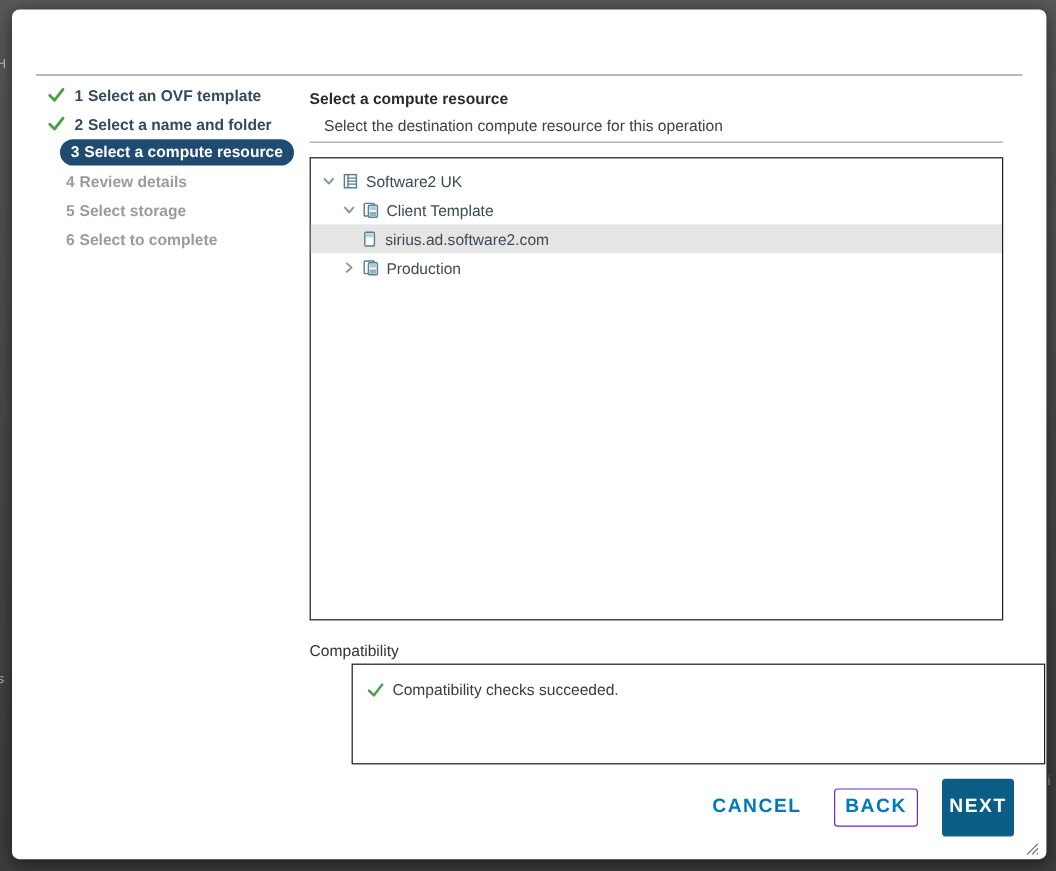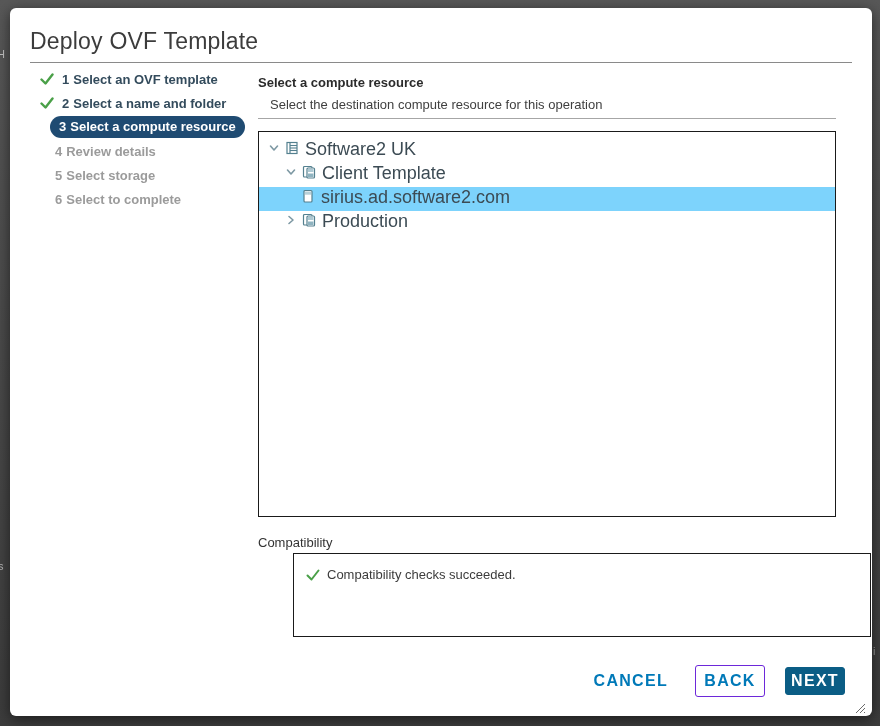--- a/index.html
+++ b/index.html
@@ -27,56 +27,55 @@
     padding:3px 9px 4px 9px;white-space:nowrap;}
   .num{margin-right:4px;}
 
   
   .panel-heading{position:absolute;left:248px;top:67px;font-size:13px;font-weight:bold;color:#2b2b2b;}
   .panel-subheading{position:absolute;left:260px;top:89px;font-size:13px;color:#404040;}
   .panel-rule{position:absolute;left:248px;top:110px;width:578px;height:1px;background:#a6a6a6;}
 
   .tree-box{position:absolute;left:248px;top:123px;width:578px;height:386px;background:#fff;
     border:1px solid #1a1a1a;box-sizing:border-box;padding-top:7px;}
-  .tree-row{height:24px;display:flex;align-items:flex-start;font-size:18px;color:#3c4b54;cursor:default;}
+  .tree-row{height:24px;display:flex;align-items:center;font-size:13px;color:#3c4b54;cursor:default;}
   .tree-row.lvl0{padding-left:8px;}
   .tree-row.lvl1{padding-left:25px;}
   .tree-row.lvl2{padding-left:42px;}
-  .tree-row.selected{background:#7dd3fc;}
+  .tree-row.selected{background:#e5e5e5;}
   .twisty{width:14px;height:14px;margin-right:4px;flex:0 0 14px;}
   .ticon{width:14px;height:14px;margin-right:6px;flex:0 0 14px;}
   .tlabel{white-space:nowrap;}
 
   .compat-label{position:absolute;left:248px;top:527px;font-size:13px;color:#333333;}
   .compat-box{position:absolute;left:248px;top:545px;width:578px;height:84px;background:#fff;
     border:1px solid #1a1a1a;box-sizing:border-box;margin-left:35px;}
   .compat-row{display:flex;align-items:center;padding:13px 0 0 12px;font-size:13px;color:#3c3c3c;}
   .compat-row .check{width:14px;height:14px;margin-right:7px;}
 
   
   .footer{position:absolute;right:27px;bottom:19px;display:flex;align-items:center;}
   .btn{font-size:16px;letter-spacing:1.3px;font-weight:600;border-radius:3px;cursor:pointer;
     display:flex;align-items:center;justify-content:center;box-sizing:border-box;}
   .btn-cancel{color:#0079b8;background:none;border:none;margin-right:27px;padding:0;height:32px;}
   .btn-back{width:70px;height:32px;background:#ffffff;border:1px solid #6d28d9;color:#0079b8;margin-right:20px;}
-  .btn-next{width:60px;height:28px;background:#0b5d85;border:1px solid #0b5d85;color:#ffffff;}
+  .btn-next{width:60px;height:48px;background:#0b5d85;border:1px solid #0b5d85;color:#ffffff;}
 
   .resize-handle{position:absolute;right:6px;bottom:4px;width:12px;height:12px;cursor:nwse-resize;}
 </style>
 </head>
 <body>
 
 <div class="backdrop">
   <span class="bg-frag f1">H</span>
   <span class="bg-frag f2">s</span>
   <span class="bg-frag f3">i</span>
 
   <div class="dialog">
 
-    <div class="dialog-title">Deploy OVF Template</div>
     <div class="title-rule"></div>
 
     <nav class="steps">
       <div class="step done">
         <span class="check">
           <svg width="14" height="14" viewBox="0 0 14 14">
               <polyline points="1.5,7.5 5.5,11.5 12.5,2.5" fill="none" stroke="#4aa048" stroke-width="2.4" stroke-linecap="round" stroke-linejoin="round"></polyline>
             </svg>
         </span>
         <span class="step-text"><span class="num">1</span><span>Select an OVF template</span></span>

